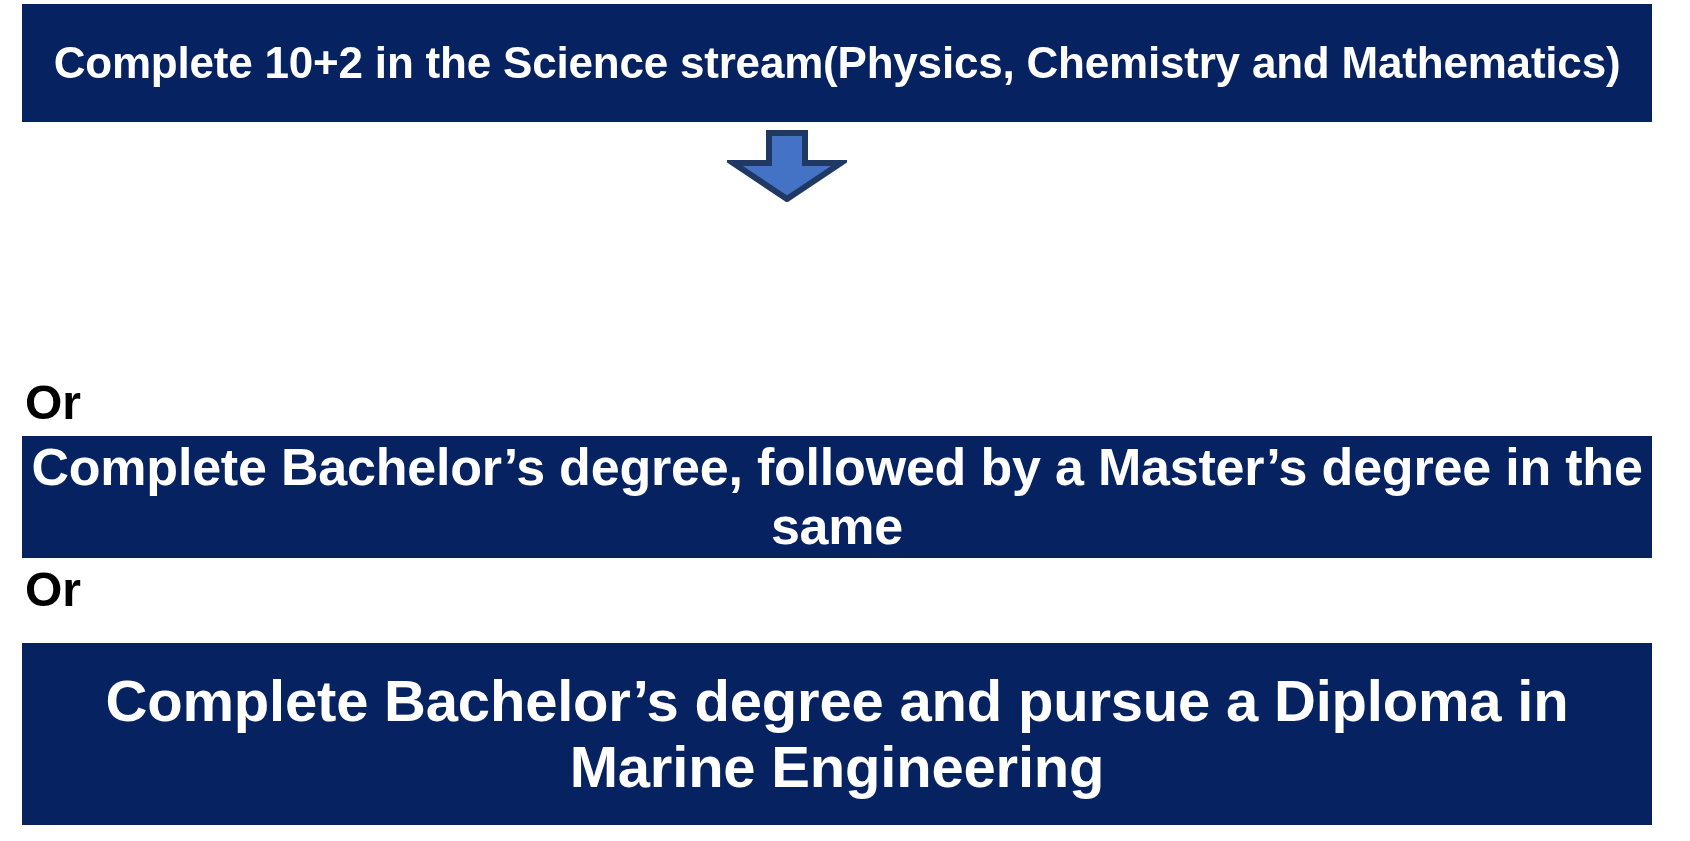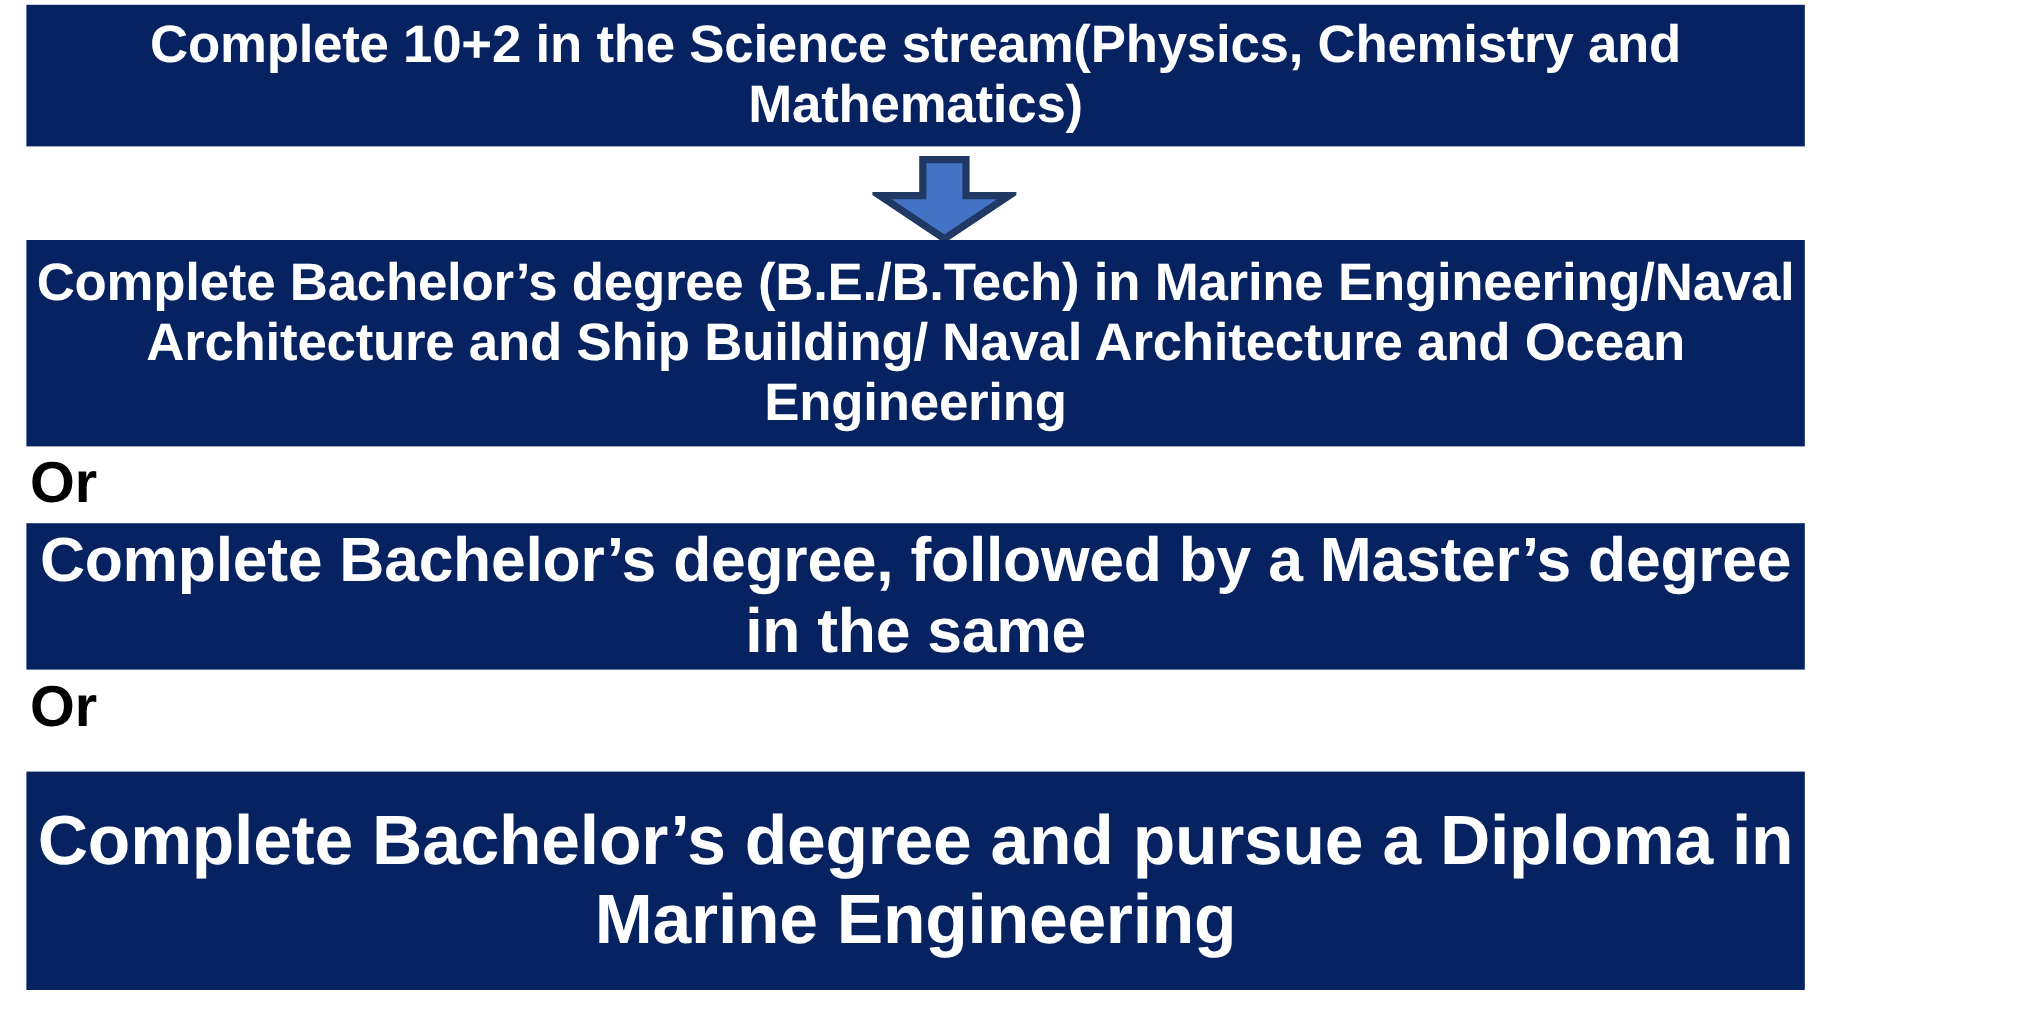--- a/index.html
+++ b/index.html
@@ -15,21 +15,21 @@
   }
   .flowchart {
     position: relative;
     width: 1690px;
     height: 841px;
     background: #ffffff;
   }
   .node-box {
     position: absolute;
     left: 22px;
-    width: 1482px;
+    width: 1630px;
     background: #062260;
     color: #ffffff;
     font-weight: bold;
     text-align: center;
     display: flex;
     align-items: center;
     justify-content: center;
     box-sizing: border-box;
     padding: 0 2px;
     line-height: 1.13;
@@ -92,23 +92,20 @@
   <div class="node-box" id="box-1">
     <span class="box-text">Complete 10+2 in the Science stream(Physics, Chemistry and Mathematics)</span>
   </div>
 
   <div class="arrow-connector">
     <svg viewBox="0 0 120 72" xmlns="http://www.w3.org/2000/svg" aria-hidden="true">
       <polygon points="42,3 78,3 78,33 114,33 60,69 6,33 42,33" fill="#4472C4" stroke="#1F3864" stroke-width="6" stroke-linejoin="miter"></polygon>
     </svg>
   </div>
 
-  <div class="node-box" id="box-2">
-    <span class="box-text">Complete Bachelor’s degree (B.E./B.Tech) in Marine Engineering/Naval Architecture and Ship Building/ Naval Architecture and Ocean  Engineering</span>
-  </div>
 
   <div class="or-label" id="or-1">
     <span>Or</span>
   </div>
 
   <div class="node-box" id="box-3">
     <span class="box-text">Complete Bachelor’s degree, followed by a Master’s degree in the same</span>
   </div>
 
   <div class="or-label" id="or-2">

